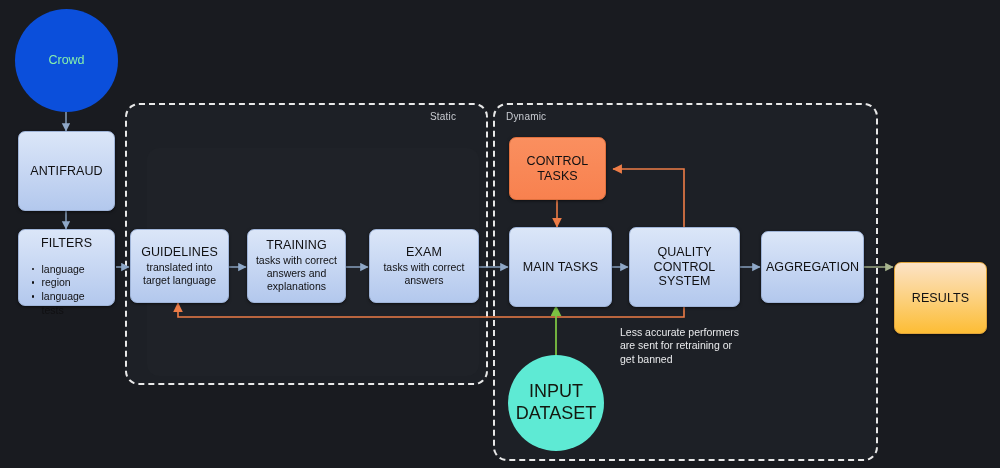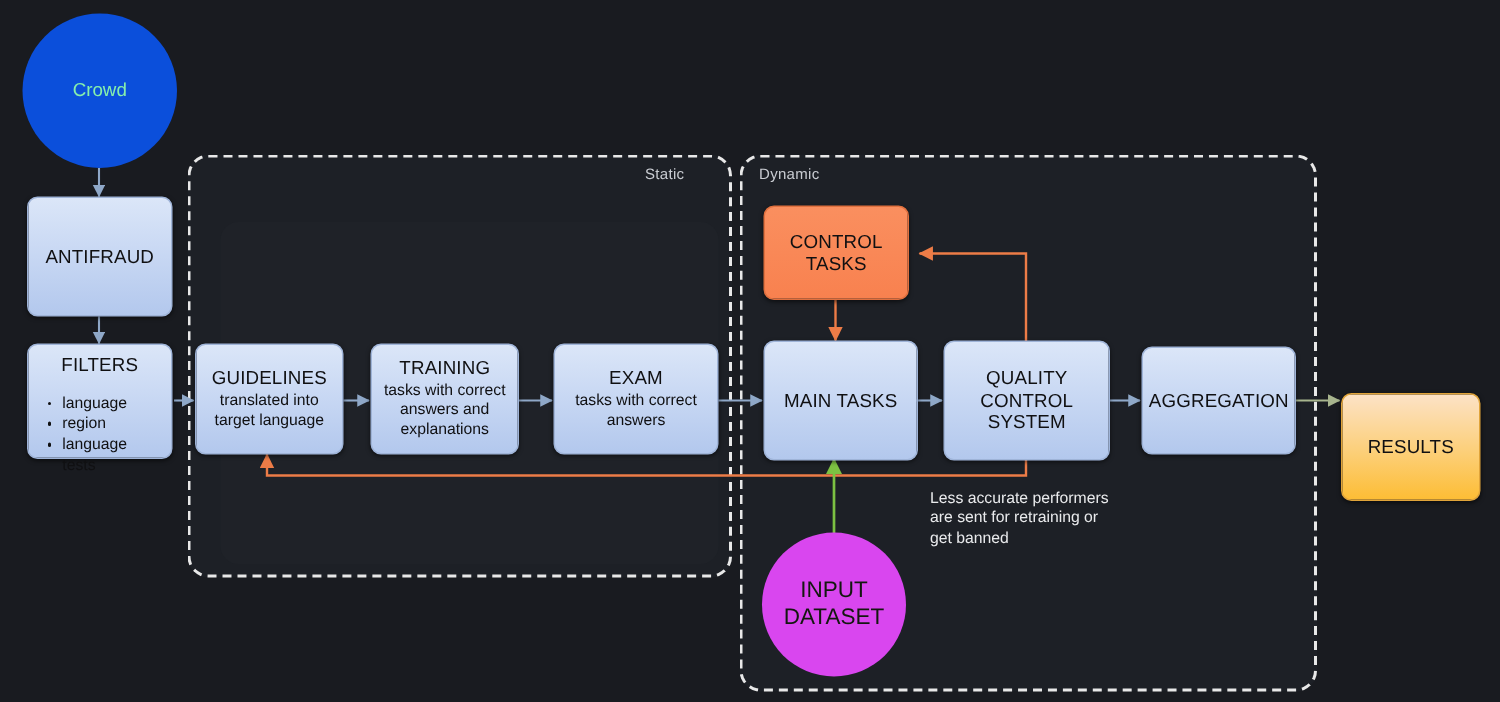--- a/index.html
+++ b/index.html
@@ -53,21 +53,21 @@
   .yellow{
     background:linear-gradient(180deg,#fce2c6 0%,#fccf78 55%,#fdbd35 100%);
     border:1px solid #e0a43a;
   }
   .circle{
     position:absolute;border-radius:50%;
     display:flex;align-items:center;justify-content:center;
     text-align:center;line-height:1.2;
   }
   .circle.crowd{background:#0b4fdb;color:#86efac;font-size:12.5px;}
-  .circle.dataset{background:#d946ef;color:#13180f;font-size:15px;}
+  .circle.dataset{background:#5eead4;color:#13180f;font-size:18px;}
   
   .bullets{
     margin:12px 0 0 0;padding:0;list-style:none;
     font-size:10.5px;line-height:1.3;text-align:left;
   }
   .bullets li{position:relative;padding-left:12px;}
   .bullets li:before{
     content:"";position:absolute;left:2px;top:5px;
     width:2.5px;height:2.5px;border-radius:50%;background:#101012;
   }

